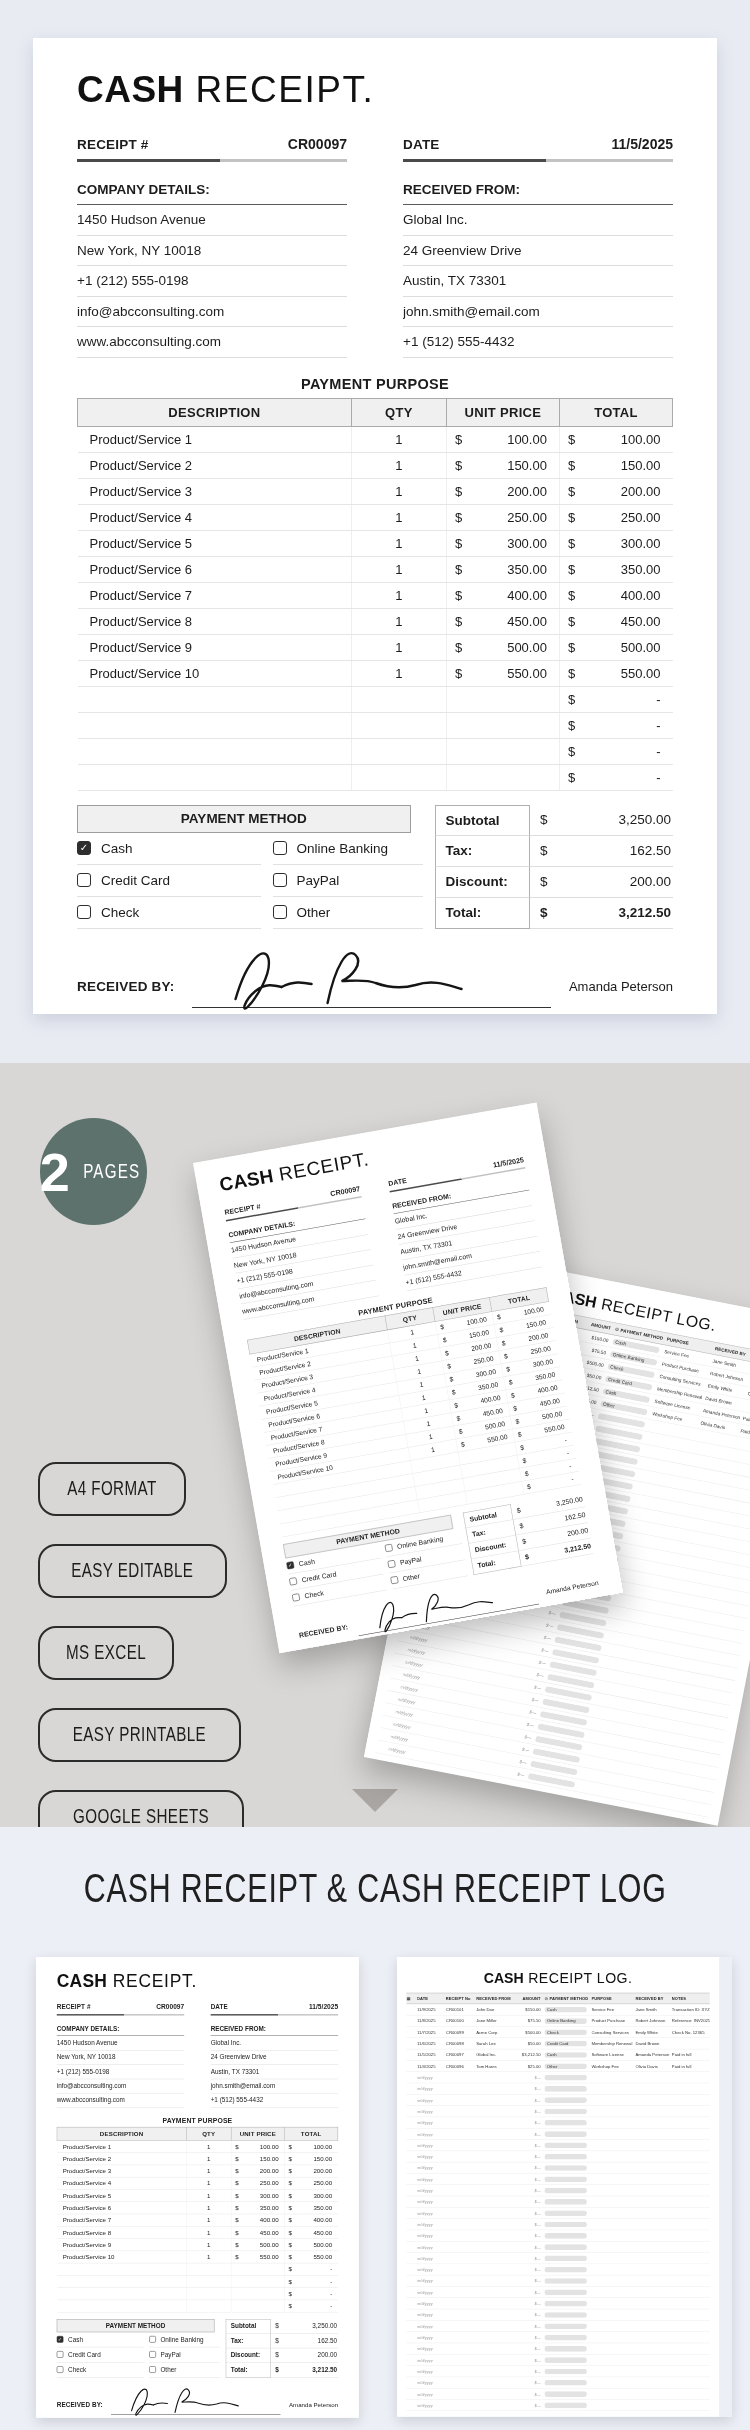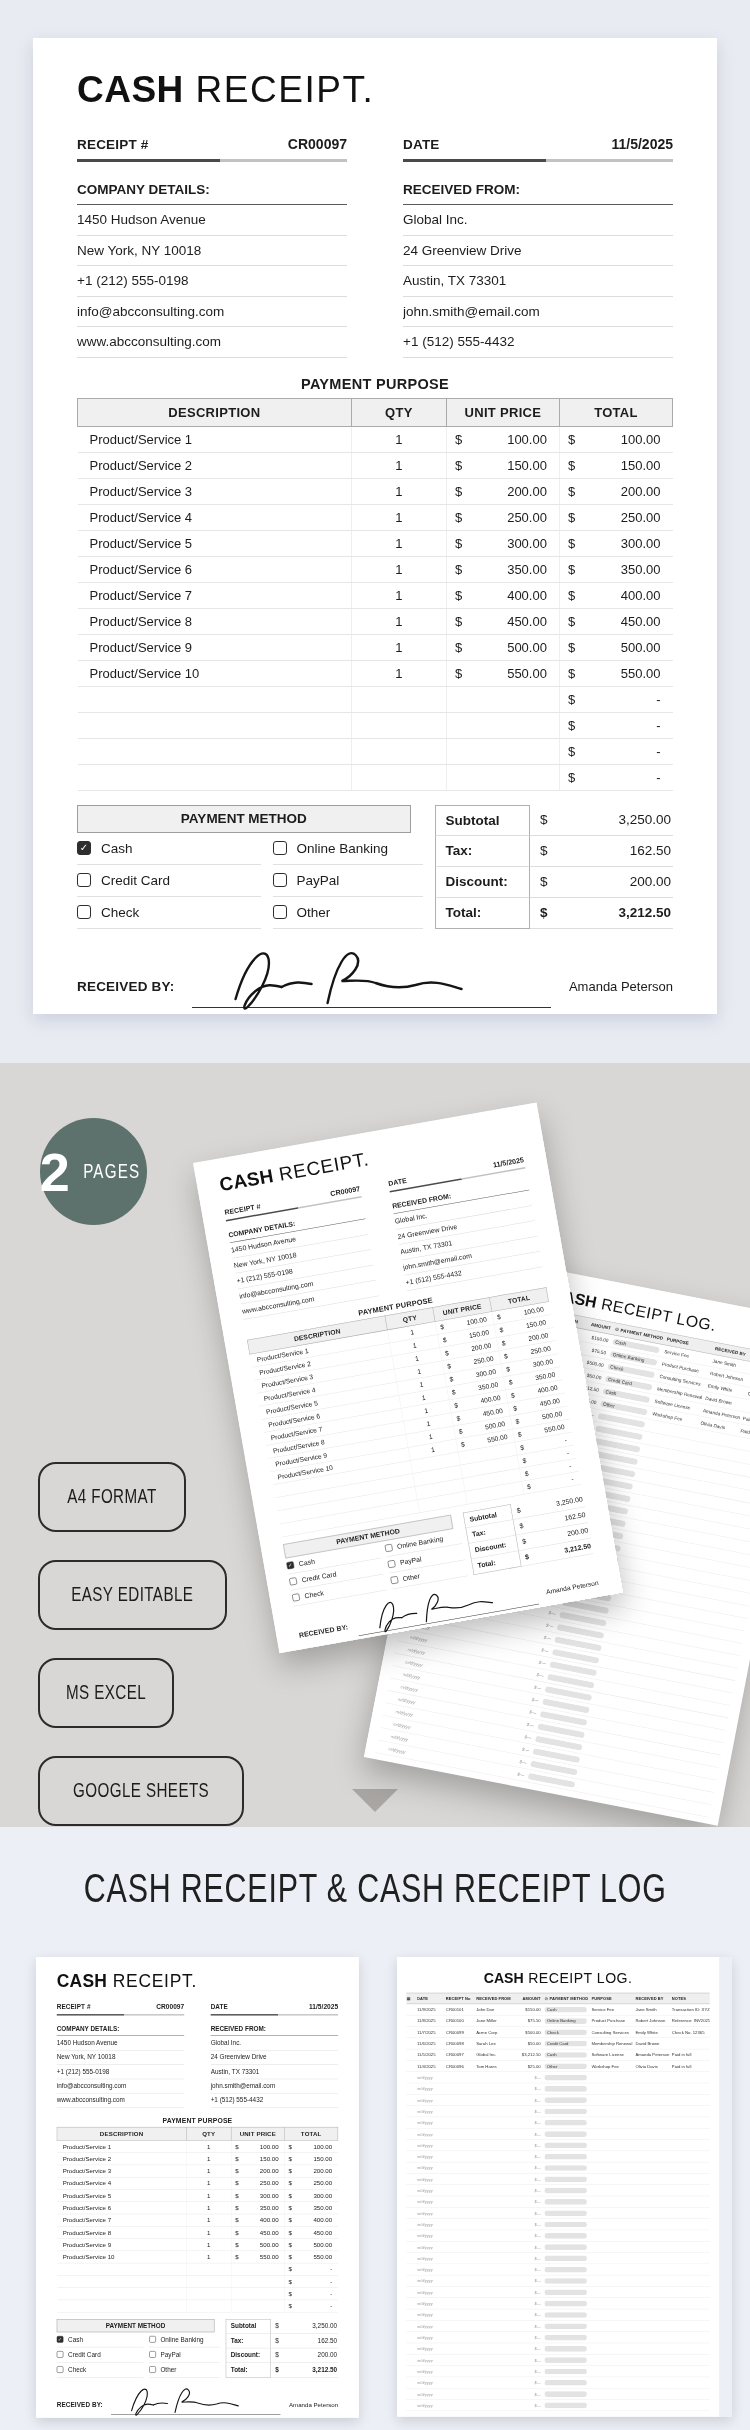--- a/index.html
+++ b/index.html
@@ -25,21 +25,21 @@
   .mock-log{left:462px;top:189px;width:360px;height:514px;transform:rotate(11deg);transform-origin:top left;z-index:1;box-shadow:0 14px 30px rgba(0,0,0,.25);}
   .preview{position:absolute;top:130px;box-shadow:0 4px 12px rgba(0,0,0,.14);}
   .preview-receipt{left:36px;width:323px;height:461px;}
   .preview-log{left:397px;width:335px;height:460px;}
 
   
   .badge{position:absolute;left:40px;top:55px;width:107px;height:107px;border-radius:50%;display:flex;align-items:center;justify-content:center;gap:6px;color:#fff;}
   .badge-num{font-size:54px;font-weight:700;line-height:1;}
   .badge-label{font-size:19px;font-weight:300;letter-spacing:1.5px;}
   .pills{position:absolute;left:38px;top:399px;display:flex;flex-direction:column;align-items:flex-start;gap:28px;}
-  .pill{height:34px;border:2px solid #2b2b2b;border-radius:18px;display:flex;align-items:center;padding:16px 16px;color:#1c1c1c;font-size:19px;letter-spacing:.5px;background:transparent;}
+  .pill{height:34px;border:2px solid #2b2b2b;border-radius:18px;display:flex;align-items:center;padding:8px 16px;color:#1c1c1c;font-size:19px;letter-spacing:.5px;background:transparent;}
   .triangle{position:absolute;left:352px;top:726px;width:0;height:0;border-left:23px solid transparent;border-right:23px solid transparent;border-top:23px solid #a9a6a3;}
   .bottom-heading{margin:0;position:absolute;left:0;top:40px;width:750px;text-align:center;font-size:38px;font-weight:500;letter-spacing:1px;color:#202020;}
 
   
   .rp{width:684px;height:976px;background:#fff;box-sizing:border-box;padding:30px 44px 0;overflow:hidden;}
   .rp-title{font-size:37px;letter-spacing:1px;line-height:44px;color:#111;}
   .rp-title b{font-weight:800;letter-spacing:.5px;}
   .rp-title span{font-weight:300;letter-spacing:1.5px;}
   .rp-refs{margin-top:24px;display:grid;grid-template-columns:1fr 1fr;column-gap:56px;}
   .ref-line{display:flex;justify-content:space-between;align-items:flex-end;padding-bottom:7px;}
@@ -1082,24 +1082,24 @@
         <div class="pill">
           <span class="cond">A4 FORMAT</span>
         </div>
         <div class="pill">
           <span class="cond">EASY EDITABLE</span>
         </div>
         <div class="pill">
           <span class="cond">MS EXCEL</span>
         </div>
         <div class="pill">
-          <span class="cond">GOOGLE SHEETS</span>
+          <span class="cond">EASY PRINTABLE</span>
         </div>
         <div class="pill">
-          <span class="cond">EASY PRINTABLE</span>
+          <span class="cond">GOOGLE SHEETS</span>
         </div>
       </div>
     <div class="triangle"></div>
   </section>
 
   <section class="bottomsec">
     <h2 class="bottom-heading"><span class="cond">CASH RECEIPT &amp; CASH RECEIPT LOG</span></h2>
     <div class="preview preview-receipt">
       <div class="scale s-prev-receipt">
   <div class="rp">

